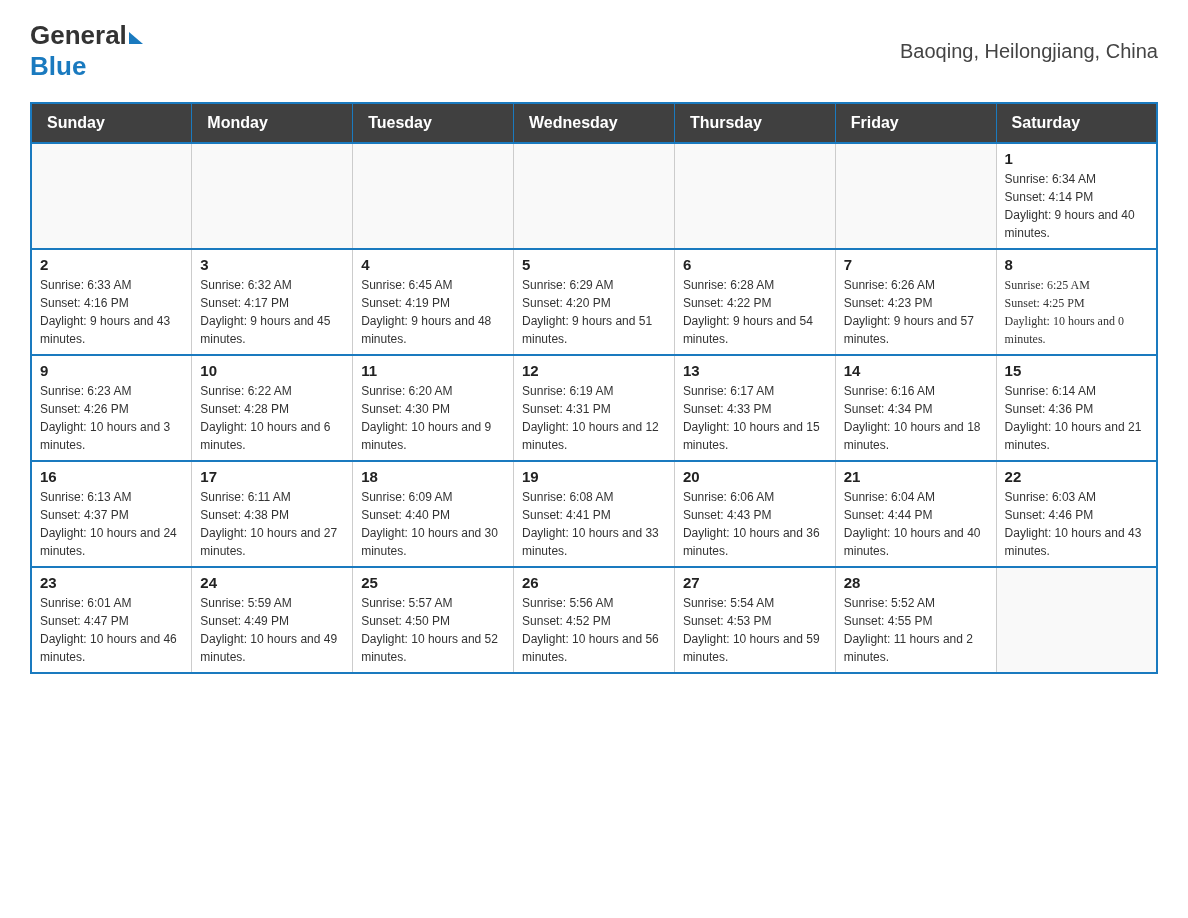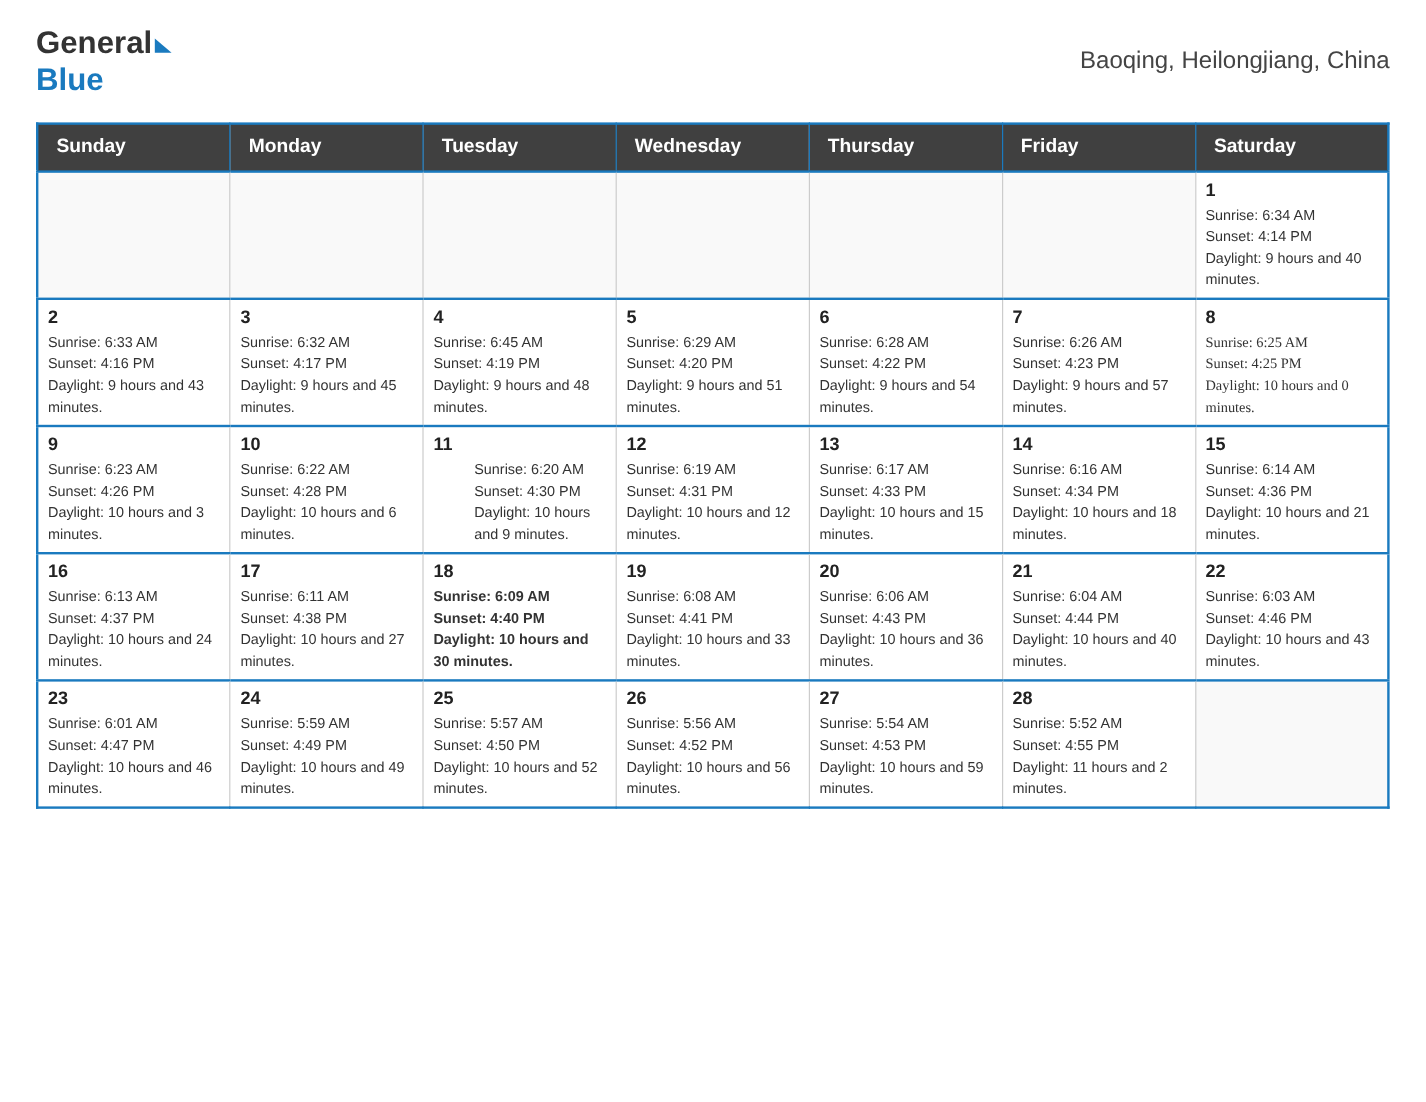--- a/index.html
+++ b/index.html
@@ -196,21 +196,21 @@
 Daylight: 10 hours and 3 minutes.</div>
         </td>
         <td>
           <span class="day-number">10</span>
           <div class="day-info" style="white-space: pre-line;">Sunrise: 6:22 AM
 Sunset: 4:28 PM
 Daylight: 10 hours and 6 minutes.</div>
         </td>
         <td>
           <span class="day-number">11</span>
-          <div class="day-info" style="white-space: pre-line; margin-left: 34px;">Sunrise: 6:20 AM
+          <div class="day-info" style="white-space: pre-line;">Sunrise: 6:20 AM
 Sunset: 4:30 PM
 Daylight: 10 hours and 9 minutes.</div>
         </td>
         <td>
           <span class="day-number">12</span>
           <div class="day-info" style="white-space: pre-line;">Sunrise: 6:19 AM
 Sunset: 4:31 PM
 Daylight: 10 hours and 12 minutes.</div>
         </td>
         <td>
@@ -240,21 +240,21 @@
 Daylight: 10 hours and 24 minutes.</div>
         </td>
         <td>
           <span class="day-number">17</span>
           <div class="day-info" style="white-space: pre-line;">Sunrise: 6:11 AM
 Sunset: 4:38 PM
 Daylight: 10 hours and 27 minutes.</div>
         </td>
         <td>
           <span class="day-number">18</span>
-          <div class="day-info" style="white-space: pre-line; font-weight: bold;">Sunrise: 6:09 AM
+          <div class="day-info" style="white-space: pre-line;">Sunrise: 6:09 AM
 Sunset: 4:40 PM
 Daylight: 10 hours and 30 minutes.</div>
         </td>
         <td>
           <span class="day-number">19</span>
           <div class="day-info" style="white-space: pre-line;">Sunrise: 6:08 AM
 Sunset: 4:41 PM
 Daylight: 10 hours and 33 minutes.</div>
         </td>
         <td>

